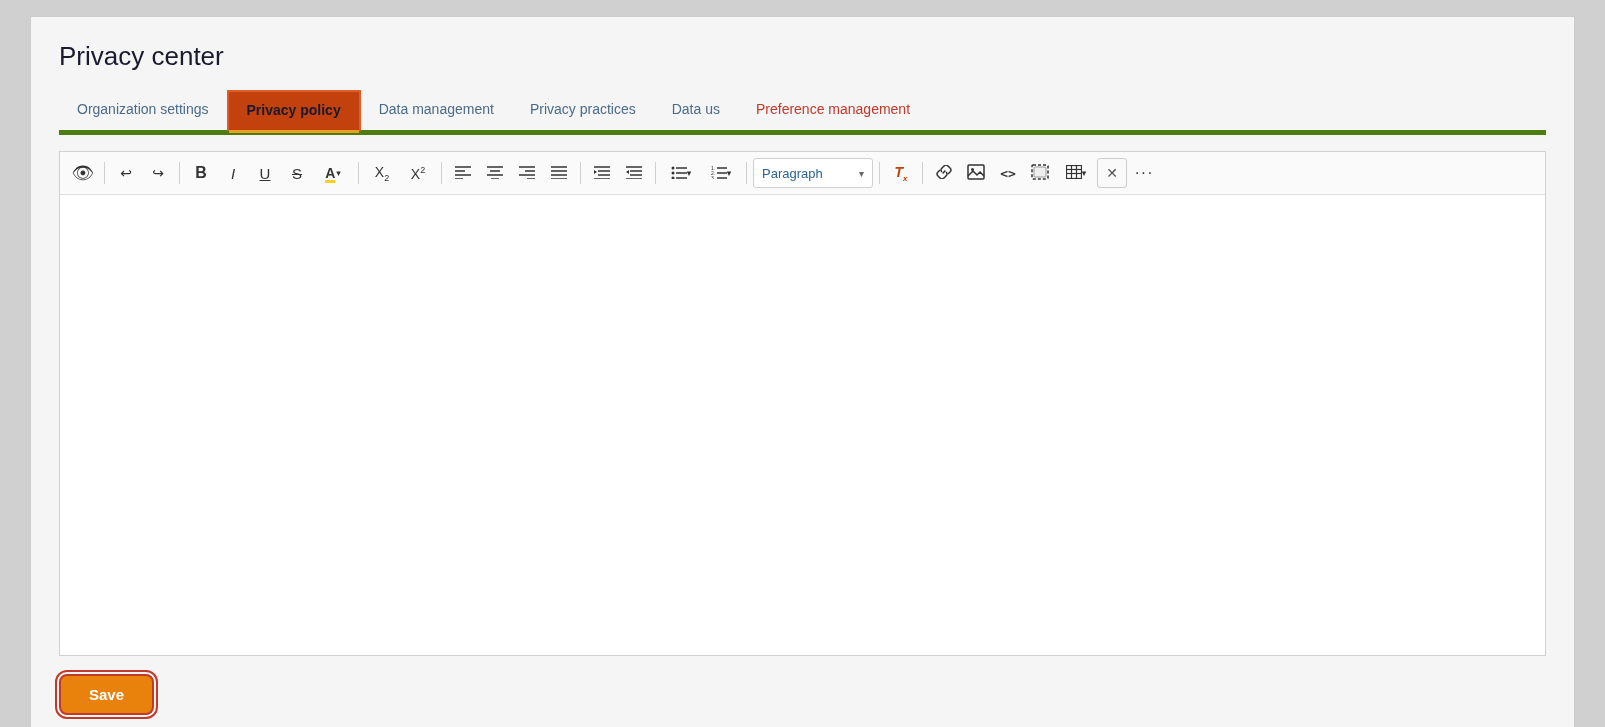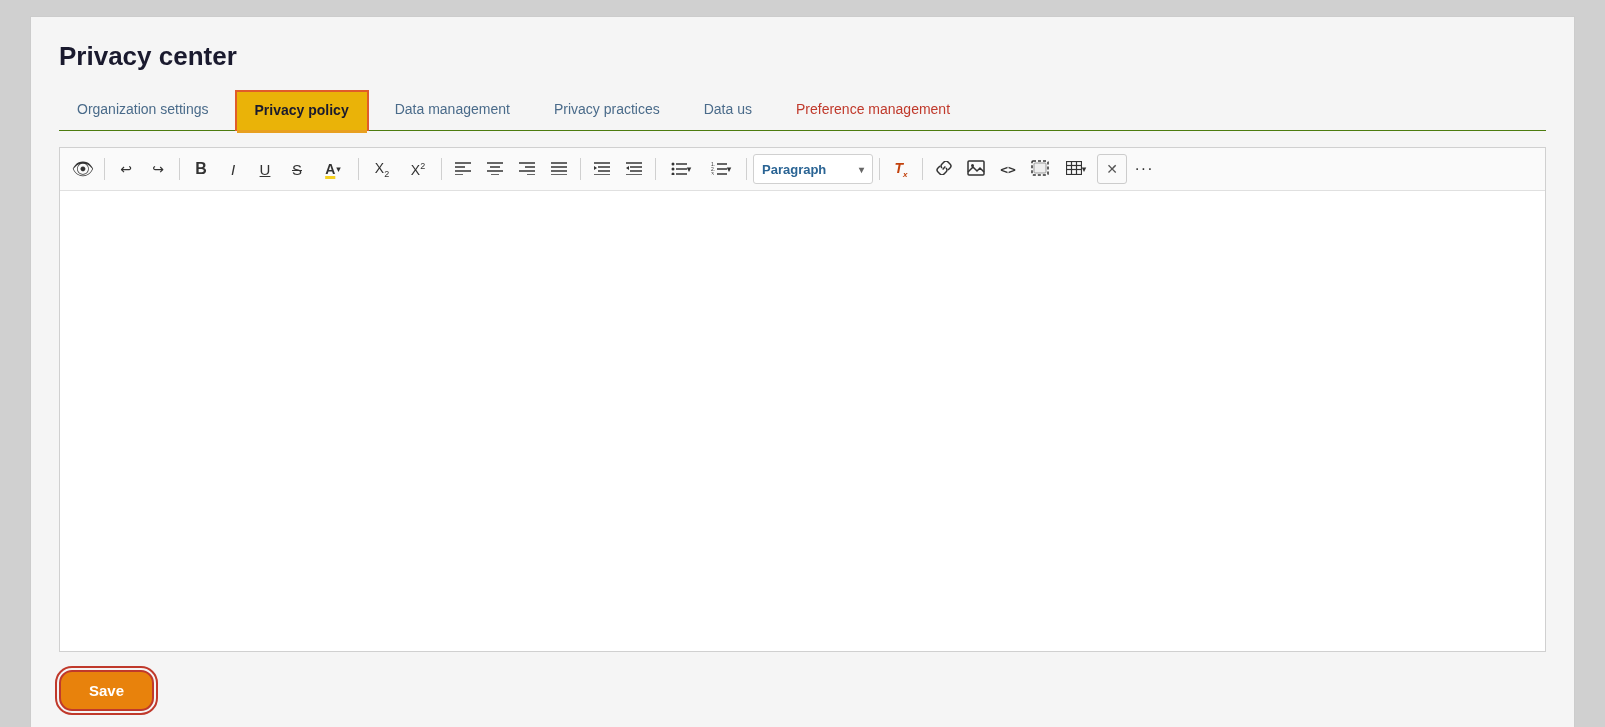--- a/index.html
+++ b/index.html
@@ -15,49 +15,49 @@
     .page-container {
       background: #f5f5f5;
       border: 1px solid #ccc;
       width: 1545px;
       min-height: 695px;
       padding: 24px 28px 28px 28px;
       position: relative;
     }
     .page-title {
       font-size: 26px;
-      font-weight: 700;
+      font-weight: 400;
       color: #1a1a2e;
       margin-bottom: 18px;
     }
     .tabs-nav {
       display: flex;
       align-items: center;
-      border-bottom: 1px solid #4d7c0f;
+      border-bottom: 5px solid #4d7c0f;
       margin-bottom: 0;
-      gap: 8px;
+      gap: 0;
     }
     .tab-item {
       padding: 10px 18px 12px 18px;
       font-size: 14px;
       color: #4a6b8a;
       cursor: pointer;
       position: relative;
       white-space: nowrap;
       text-decoration: none;
       display: block;
     }
     .tab-item.active {
       color: #1a1a2e;
       font-weight: 600;
       border: 2px solid #e05c2a;
       border-bottom: none;
       margin-bottom: -1px;
       padding-bottom: 13px;
-      background: #eab308;
+      background: #c2410c;
     }
     .tab-item.active::after {
       content: '';
       position: absolute;
       bottom: -2px;
       left: 0;
       right: 0;
       height: 3px;
       background: #e8a020;
     }
@@ -109,21 +109,20 @@
       padding: 0 8px;
       height: 30px;
       border: 1px solid #d0d0d0;
       border-radius: 3px;
       background: #fff;
       cursor: pointer;
       font-size: 13px;
       color: #2a6494;
       gap: 4px;
       min-width: 120px;
-      font-weight: bold;
     }
     .toolbar-dropdown .chevron {
       font-size: 10px;
       color: #666;
       margin-left: auto;
     }
     .editor-content {
       min-height: 460px;
       padding: 16px;
       background: #fff;
@@ -135,21 +134,21 @@
       align-items: center;
     }
     .save-btn {
       background: #e8820c;
       color: #fff;
       border: none;
       padding: 10px 28px;
       font-size: 15px;
       font-weight: 600;
       cursor: pointer;
-      border-radius: 13px;
+      border-radius: 8px;
       border: 2px solid #c0392b;
       outline: 2px solid #c0392b;
       outline-offset: 2px;
     }
   </style>
 </head>
 <body>
 
 <div class="page-container">
 

